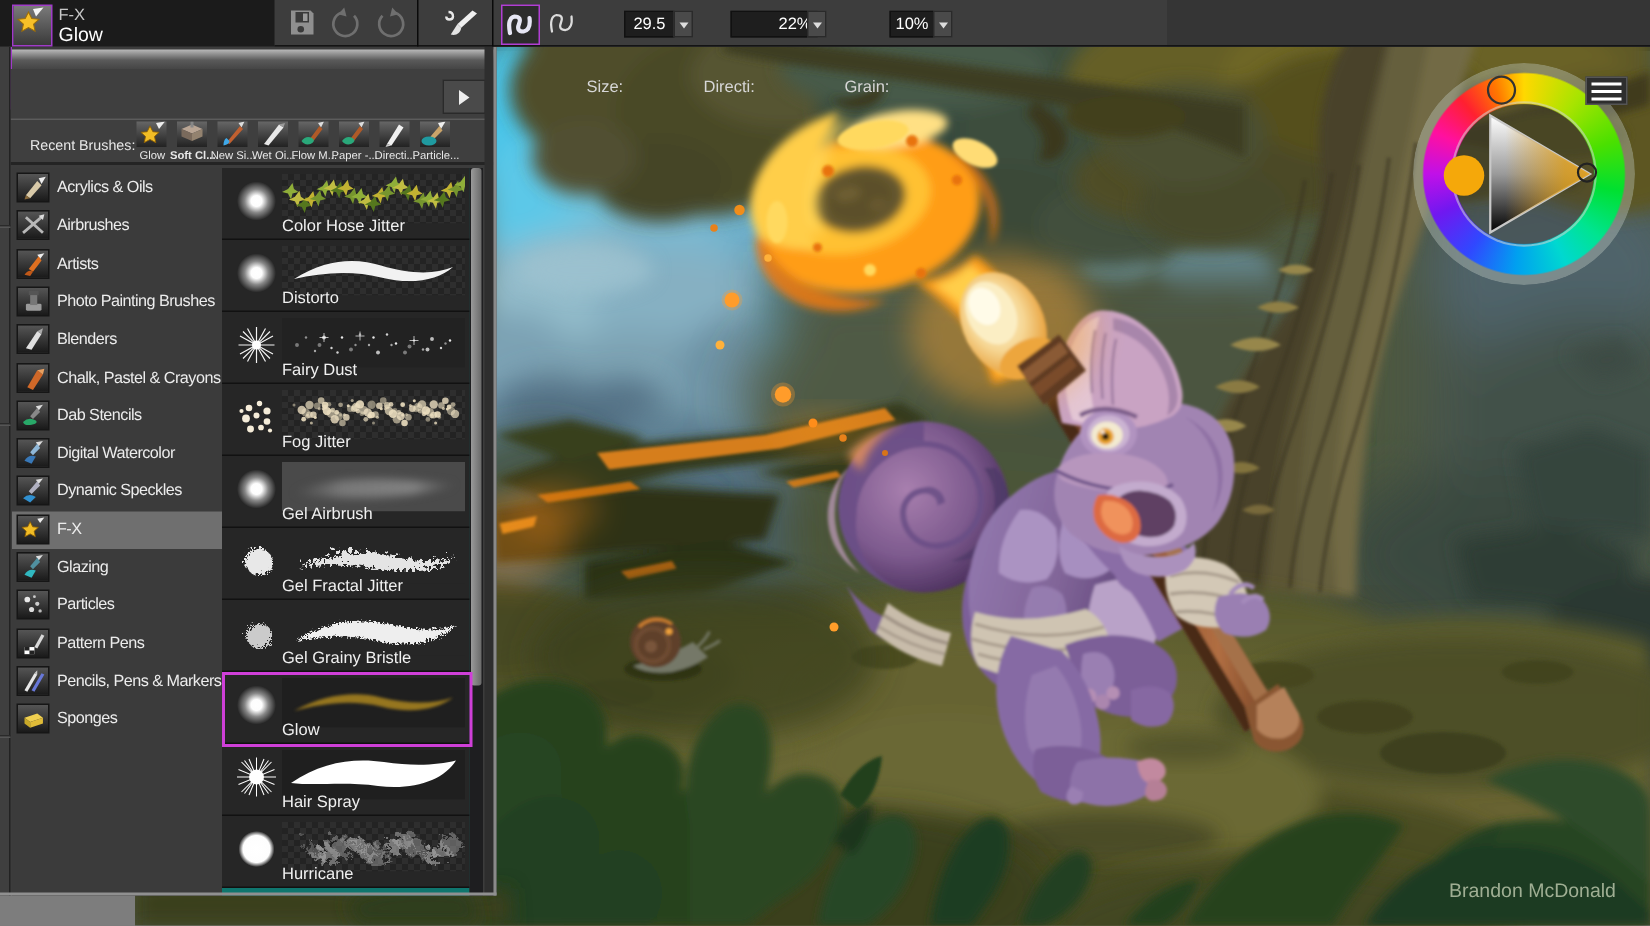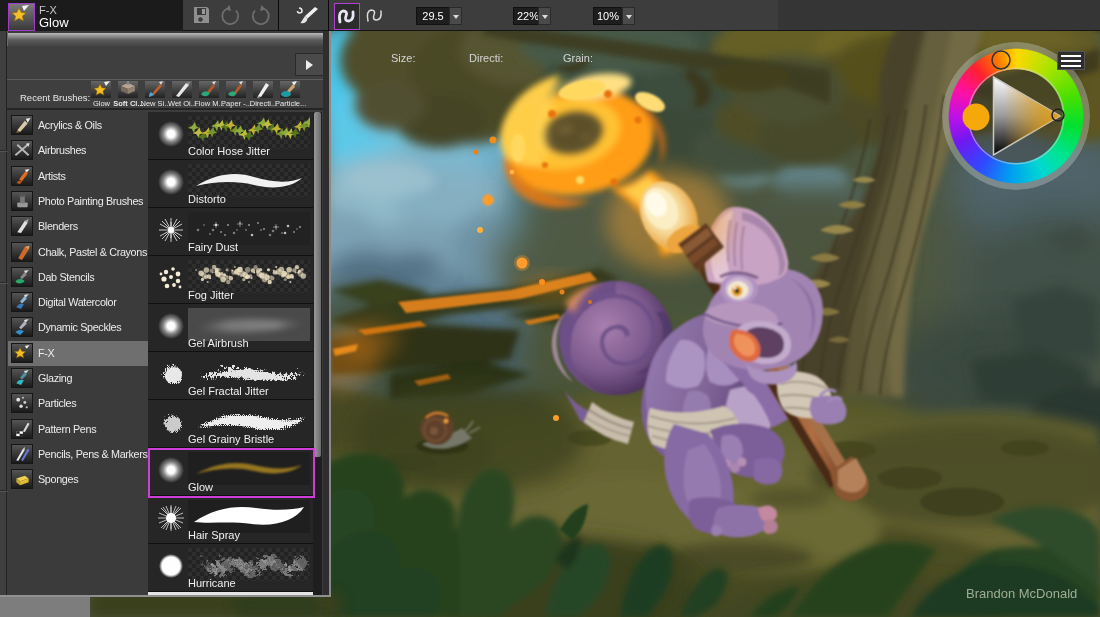--- a/index.html
+++ b/index.html
@@ -27,21 +27,21 @@
 #rb-label{position:absolute;left:20px;top:61px;color:#e8e8e8;font-size:9.5px;}
 .rb{position:absolute;top:49px;width:27px;height:28px;}
 .rb .ric{position:absolute;left:3px;top:1px;width:20px;height:17px;background:linear-gradient(#666,#222);}
 .rb .rlb{position:absolute;left:-2px;top:19px;width:31px;text-align:center;color:#e8e8e8;font-size:7.5px;white-space:nowrap;overflow:hidden;}
 #leftstrip{position:absolute;left:0;top:0;width:7px;height:566px;background:#3f3f3f;border-right:1px solid #222;box-sizing:border-box;}
 #pleft{position:absolute;left:8px;top:81px;width:140px;height:485px;background:#3b3b3b;}
 .cat{position:absolute;left:0;width:140px;height:25px;}
 .cat.sel{background:#6f6f6f;}
 .cat .ci{position:absolute;left:3px;top:2px;width:22px;height:20px;background:linear-gradient(#555,#1a1a1a);border:1px solid #161616;box-sizing:border-box;}
 .cat .ct{position:absolute;left:30px;top:6px;color:#ececec;font-size:10.8px;letter-spacing:-0.35px;white-space:nowrap;}
-#plist{position:absolute;left:148px;top:81px;width:165px;height:485px;background:#e5e5e5;}
+#plist{position:absolute;left:148px;top:81px;width:165px;height:485px;background:#0f766e;}
 .bi{position:absolute;left:0;width:165px;height:48px;background:#262626;border-bottom:1px solid #111;box-sizing:border-box;}
 .bi .dab{position:absolute;left:9px;top:8px;width:25px;height:25px;}
 .bi .stk{position:absolute;left:40px;top:4px;width:122px;height:33px;}
 .bi .lb{position:absolute;left:40px;top:33px;color:#f0f0f0;font-size:11px;white-space:nowrap;}
 #glowsel{position:absolute;left:148px;top:417px;width:163px;height:46px;border:2px solid #cf3fd8;pointer-events:none;}
 #pscroll{position:absolute;left:313px;top:81px;width:9px;height:485px;background:#1e1e20;}
 #pthumb{position:absolute;left:1px;top:0px;width:7px;height:345px;background:linear-gradient(90deg,#9a9a9a,#6a6a6a);border-radius:2px;}
 #pborder-b{position:absolute;left:0;top:564px;width:331px;height:2px;background:#909090;}
 #pborder-r{position:absolute;left:329px;top:0;width:2px;height:566px;background:#8a8a8a;}
 #pborder-r2{position:absolute;left:323px;top:0;width:6px;height:566px;background:#2e2e2e;}
@@ -1220,19 +1220,19 @@
     </div>
     <div style="position:absolute;left:363px;top:3px;width:24px;height:25px;">
       <svg width="24" height="25" viewBox="0 0 24 25">
           <path d="M5 18 Q3 8 8 7 Q13 7 11 12 Q9 17 14 17 Q19 16 18 8" fill="none" stroke="#dcdcdc" stroke-width="1.5" stroke-linecap="round"></path>
         </svg>
     </div>
     <div class="tlabel" style="left:391px;">Size:</div>
     <div class="numbox" style="left:416px;width:32px;">29.5</div>
     <div class="dropbtn" style="left:449px;"></div>
     <div class="tlabel" style="left:469px;">Directi:</div>
-    <div class="numbox" style="left:513px;width:28px;">22%</div>
+    <div class="numbox" style="left:487px;width:28px;padding-left:28px;">22%</div>
     <div class="dropbtn" style="left:538px;"></div>
     <div class="tlabel" style="left:563px;">Grain:</div>
     <div class="numbox" style="left:593px;width:28px;">10%</div>
     <div class="dropbtn" style="left:622px;"></div>
   </div>
 </div>
 
 </body></html>

